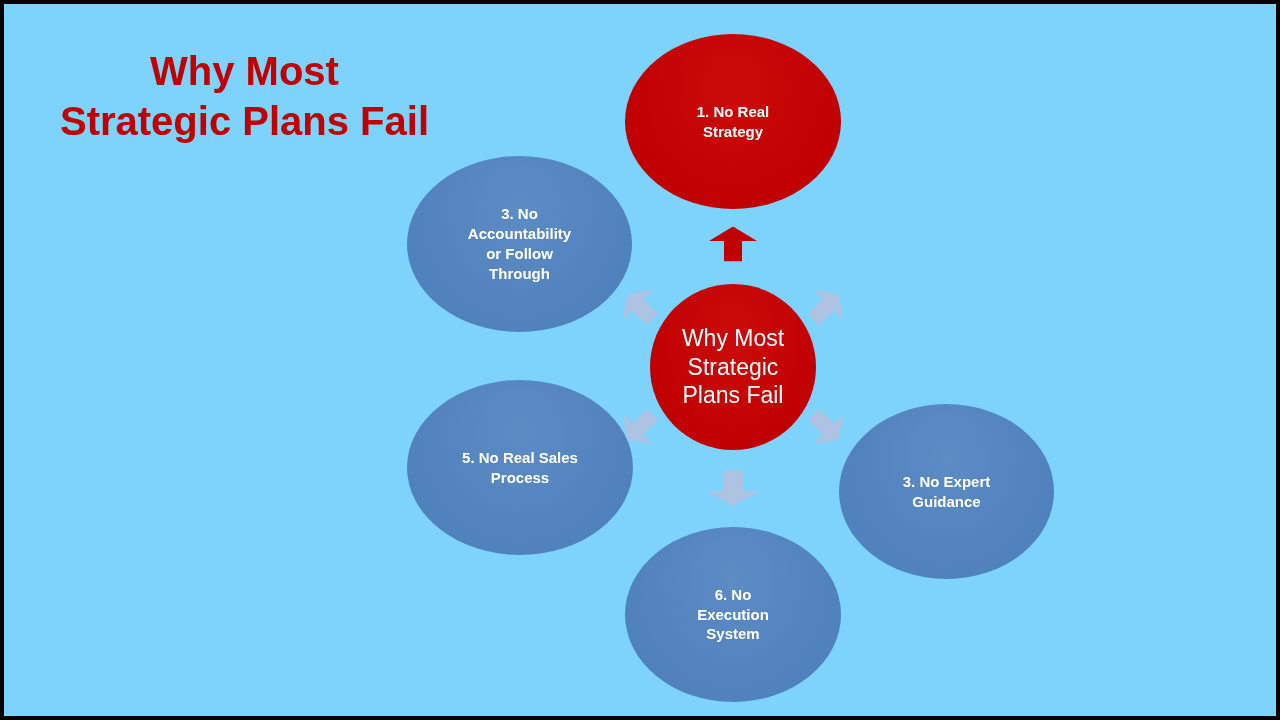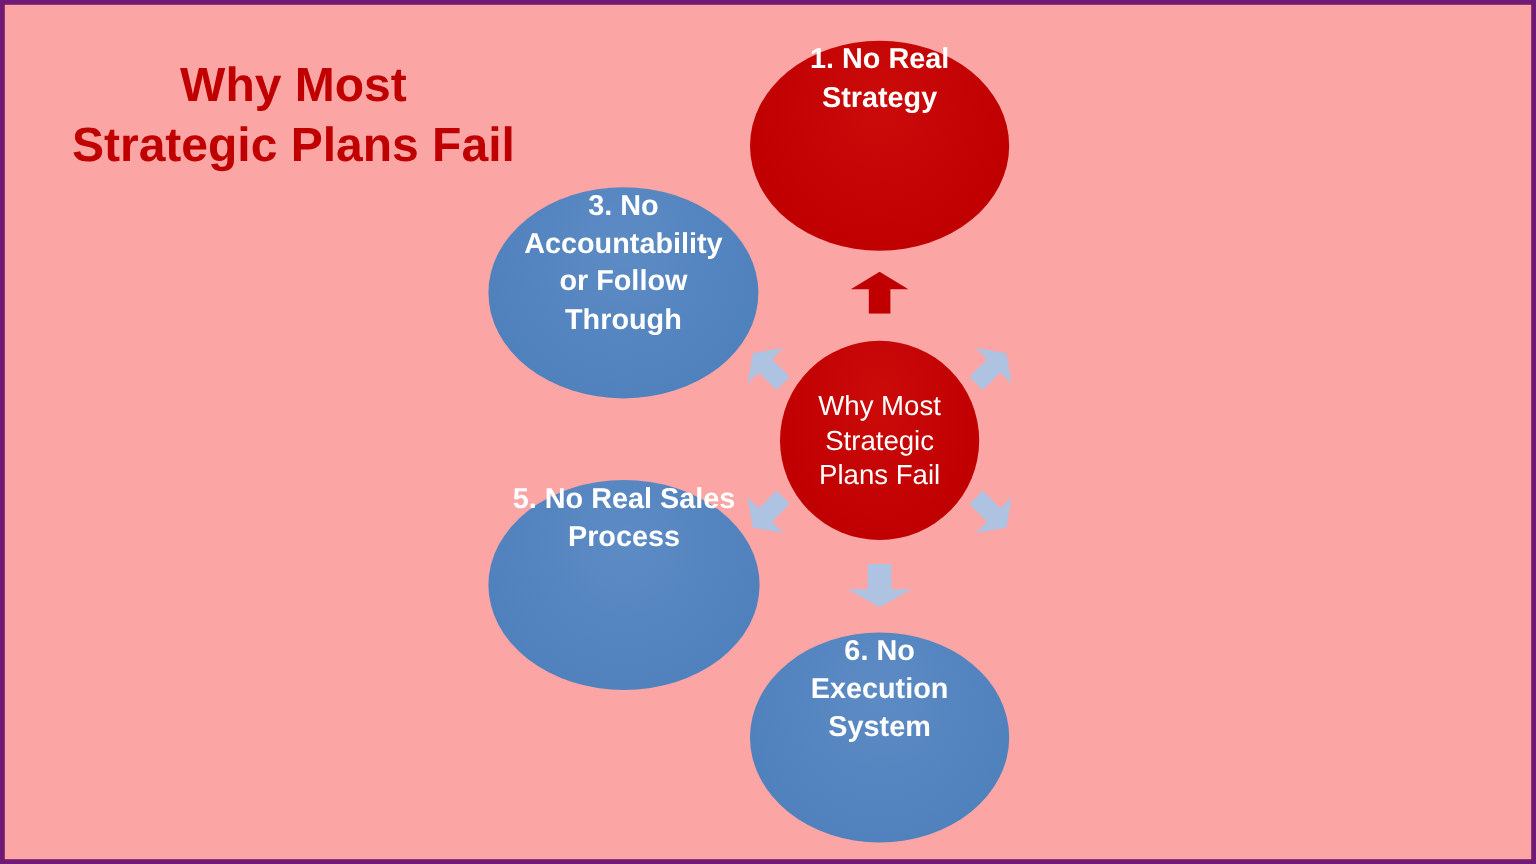--- a/index.html
+++ b/index.html
@@ -1,53 +1,53 @@
 <!DOCTYPE html>
 <html><head>
 <meta charset="utf-8">
 <style>
   html,body{margin:0;padding:0;background:#e9e9e9;}
   .slide{
     position:relative;
     width:1280px;height:720px;
-    background:#fca5a5;
-    border:4px solid #701a75;
+    background:#7dd3fc;
+    border:4px solid #000000;
     box-sizing:border-box;
     overflow:hidden;
     font-family:"Liberation Sans",sans-serif;
   }
   .title{
     position:absolute;
     left:8px;top:42px;width:465px;
     text-align:center;
     color:#c00000;
     font-weight:bold;
     font-size:40px;
     line-height:1.25;
     white-space:pre-line;
   }
   .ellipse{
     position:absolute;
     border-radius:50%;
-    display:flex;align-items:flex-start;justify-content:center;
+    display:flex;align-items:center;justify-content:center;
     text-align:center;
     color:#ffffff;
     font-weight:bold;
-    font-size:24px;
+    font-size:15px;
     line-height:1.32;
     white-space:pre-line;
     z-index:2;
   }
   .blue{background:radial-gradient(ellipse at 50% 30%, #5d8bc4 0%, #4f81bd 75%);}
   .red{background:radial-gradient(ellipse at 50% 30%, #cb0a0a 0%, #c00000 75%);}
   .pos1{left:621px;top:30px;width:216px;height:175px;}
   .pos2{left:838px;top:152px;width:209px;height:176px;}
   .pos3{left:835px;top:400px;width:215px;height:175px;}
   .pos4{left:621px;top:523px;width:216px;height:175px;}
-  .pos5{left:403px;top:396px;width:226px;height:175px;}
+  .pos5{left:403px;top:376px;width:226px;height:175px;}
   .pos6{left:403px;top:152px;width:225px;height:176px;}
   .center-circle{
     position:absolute;
     left:646px;top:280px;width:166px;height:166px;
     border-radius:50%;
     display:flex;align-items:center;justify-content:center;
     text-align:center;
     color:#ffffff;
     font-weight:normal;
     font-size:23px;
@@ -105,20 +105,24 @@
   <div class="arrow arrow-blue a-ul">
     <svg viewBox="0 0 48 36" preserveAspectRatio="none">
         <polygon points="24,0 48,15 33,15 33,36 15,36 15,15 0,15"></polygon>
       </svg>
   </div>
 
   <div class="ellipse red pos1">
     <span>1. No Real
 Strategy</span>
   </div>
+  <div class="ellipse blue pos3">
+    <span>3. No Expert
+Guidance</span>
+  </div>
   <div class="ellipse blue pos4">
     <span>6. No
 Execution
 System</span>
   </div>
   <div class="ellipse blue pos5">
     <span>5. No Real Sales
 Process</span>
   </div>
   <div class="ellipse blue pos6">

